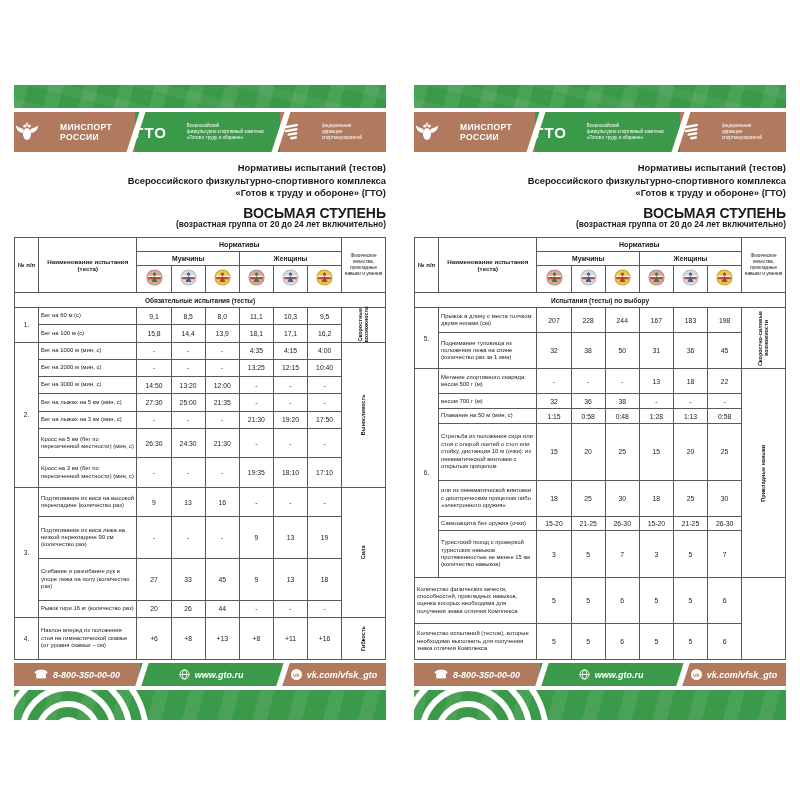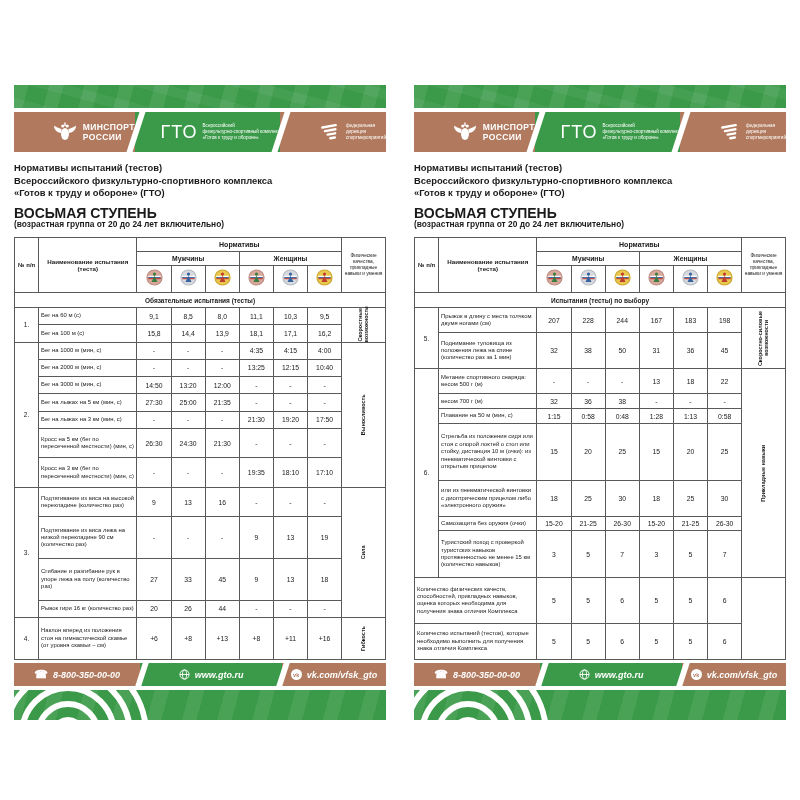--- a/index.html
+++ b/index.html
@@ -25,33 +25,33 @@
       repeating-linear-gradient(105deg, rgba(255,255,255,0.08) 0 14px, rgba(255,255,255,0) 14px 34px);}
   .ring{position:absolute;border-radius:50%;border:6px solid #fff;}
   .r1{width:22px;height:22px;left:37px;top:27px;}
   .r2{width:54px;height:54px;left:21px;top:11px;}
   .r3{width:86px;height:86px;left:5px;top:-5px;}
   .r4{width:118px;height:118px;left:-11px;top:-21px;}
   .r5{width:150px;height:150px;left:-27px;top:-37px;}
 
   
   .logo-band{height:40px;margin-top:4px;position:relative;display:flex;}
-  .seg{height:100%;display:flex;align-items:center;justify-content:flex-end;gap:5px;color:#fff;}
+  .seg{height:100%;display:flex;align-items:center;justify-content:flex-start;gap:20px;color:#fff;}
   .seg-minsport{width:32.5%;background:var(--brown);}
   .seg-gto{width:39%;background:var(--green);}
   .seg-fed{width:28.5%;background:var(--brown);}
   .diag{position:absolute;top:0;bottom:0;width:6px;background:#fff;transform:skewX(-18deg);z-index:2;}
   .d1{left:32%;} .d2{left:71%;}
   .ms-text{font-weight:bold;font-size:8.5px;line-height:10px;letter-spacing:.4px;}
-  .gto-logo{font-weight:normal;font-size:18px;letter-spacing:1px;line-height:1;}
+  .gto-logo{font-weight:bold;font-size:15px;letter-spacing:1px;line-height:1;}
   .gto-text{font-size:4.6px;line-height:6px;text-align:left;}
   .fed-text{font-size:4.6px;line-height:6px;text-align:left;text-transform:lowercase;}
 
   
-  .title-block{text-align:left;padding-top:10px;height:85px;box-sizing:border-box;}
+  .title-block{text-align:right;padding-top:10px;height:85px;box-sizing:border-box;}
   .title-line{font-weight:bold;font-size:9.4px;line-height:12.5px;}
   .stage{font-weight:bold;font-size:14px;line-height:11px;margin-top:8px;}
   .stage-sub{font-weight:bold;font-size:8.4px;line-height:11px;}
 
   
   .table-wrap{flex:1;min-height:0;}
   table.tbl{width:100%;height:100%;border-collapse:collapse;table-layout:fixed;}
   .tbl th,.tbl td{border:1px solid var(--border);padding:1px 2px;vertical-align:middle;}
   .h-num{font-size:6px;font-weight:bold;text-align:center;}
   .h-name{font-size:6.2px;font-weight:bold;text-align:center;}

